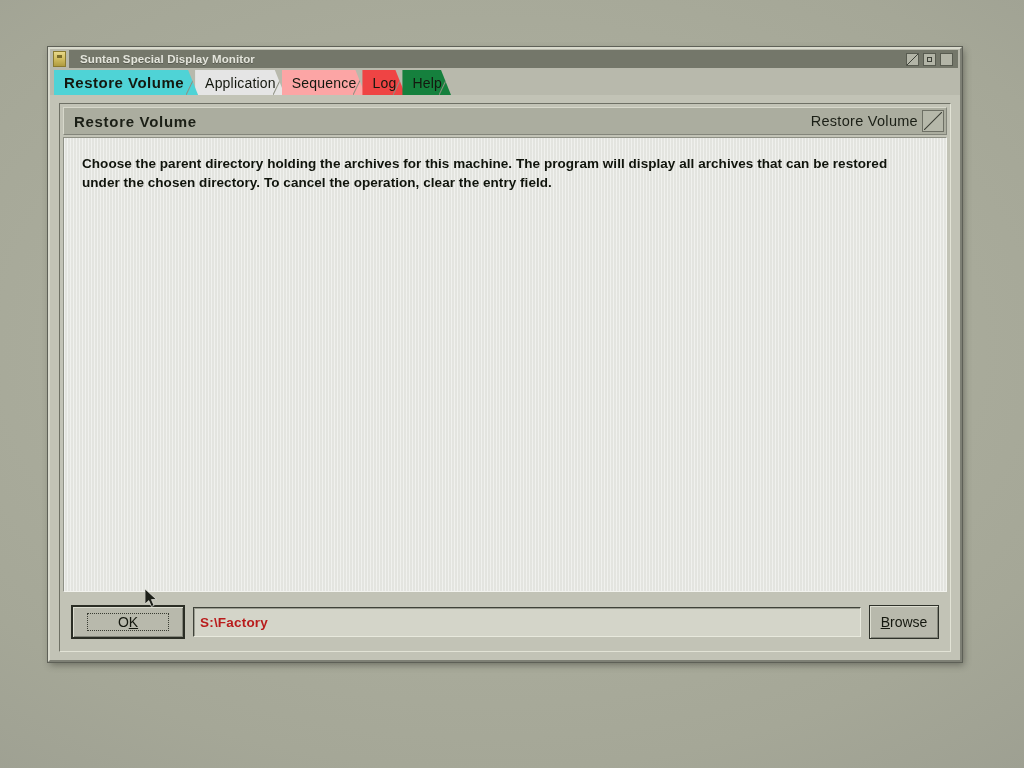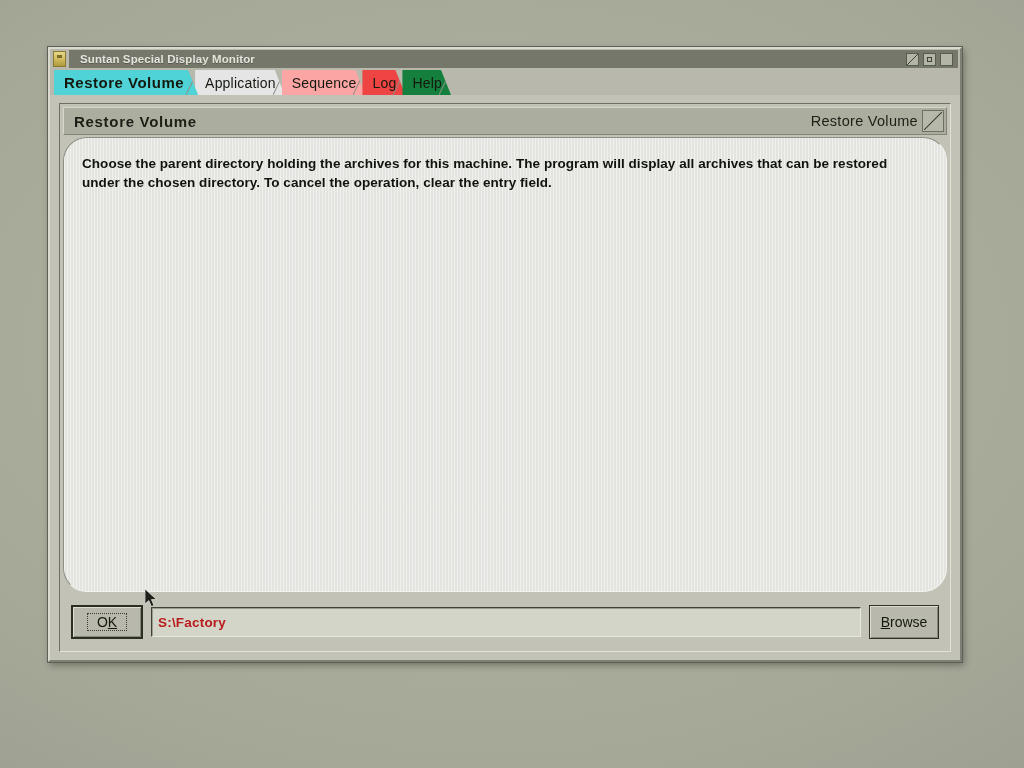--- a/index.html
+++ b/index.html
@@ -212,21 +212,20 @@
   #content {
     flex: 1;
     margin: 2px 3px 4px 3px;
     background: #e7e8e3;
     border-top: 1px solid #8e9085;
     border-left: 1px solid #8e9085;
     border-right: 1px solid #f2f3ee;
     border-bottom: 1px solid #f2f3ee;
     position: relative;
     overflow: hidden;
-    border-radius: 24px;
   }
   #content::before {
     
     content: "";
     position: absolute; inset: 0;
     background-image: repeating-linear-gradient(90deg,
       rgba(255,255,255,.55) 0px, rgba(255,255,255,.55) 1px,
       rgba(0,0,0,.025) 1px, rgba(0,0,0,.025) 3px);
     pointer-events: none;
     opacity: .7;
@@ -246,21 +245,21 @@
   #bottombar {
     height: 52px;
     margin: 0 3px 3px 3px;
     display: flex;
     align-items: center;
     padding: 0 4px;
     box-sizing: border-box;
     gap: 8px;
   }
   #ok-button {
-    width: 72px;
+    width: 114px;
     height: 34px;
     background: #b8b9ac;
     border: 2px solid #2b2e25;
     box-sizing: border-box;
     position: relative;
     display: flex;
     align-items: center;
     justify-content: center;
     flex: none;
     margin-left: 4px;

